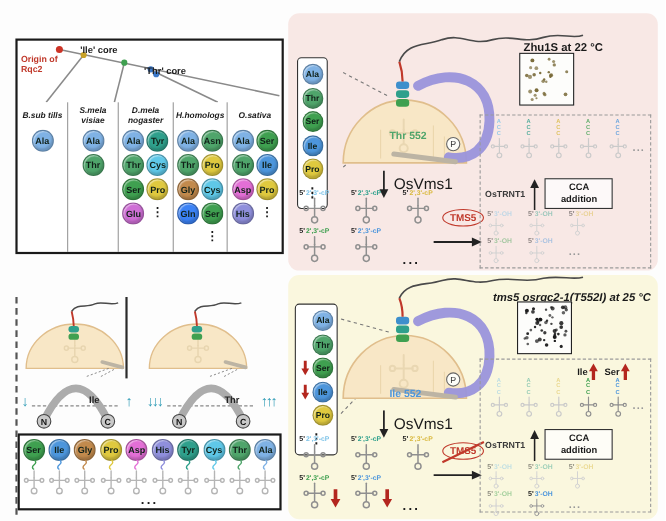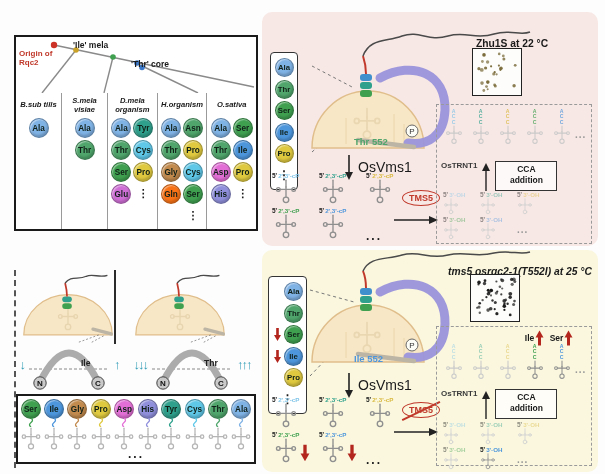--- a/index.html
+++ b/index.html
@@ -54,21 +54,21 @@
   .seedbox{position:absolute;background:#FDFDFB;border:1.6px solid #222;}
   #panel-top .seedbox{left:210px;top:36px;}
   #panel-bottom .seedbox{left:208px;top:24px;}
   .aa-box{position:absolute;background:#fff;border:1.5px solid #333;border-radius:4px;display:flex;flex-direction:column;align-items:center;gap:2.5px;padding:5px 3px;}
   #panel-top .aa-box{left:8px;top:40px;}
   #panel-bottom .aa-box{left:6px;top:26px;}
   .aab-row{display:flex;align-items:center;gap:1px;}
   .rslot{width:11px;display:flex;justify-content:center;}
   .vdots.big{font-size:12px;margin-top:0;}
   .site-label{position:absolute;font-weight:bold;font-size:9.5px;}
-  #panel-top .site-label{left:92px;top:124px;}
+  #panel-top .site-label{left:92px;top:106px;}
   #panel-bottom .site-label{left:92px;top:103px;}
   .vms{position:absolute;display:flex;align-items:flex-start;gap:4px;}
   #panel-top .vms{left:82px;top:143px;}
   #panel-bottom .vms{left:82px;top:123px;}
   .vms-label{font-weight:normal;font-size:14px;margin-top:4px;}
   .trna-main{position:absolute;left:10px;width:160px;}
   #panel-top .trna-main{top:159px;}
   #panel-bottom .trna-main{top:145px;}
   .trow{display:flex;align-items:flex-end;}
   .titem{width:47px;position:relative;display:flex;flex-direction:column;align-items:flex-start;}
@@ -87,21 +87,21 @@
   #panel-bottom .harrow{left:132px;top:177px;}
   .dashed-box{position:absolute;border:1.4px dashed #9a9a9a;box-sizing:border-box;}
   #panel-top .dashed-box{left:174px;top:92px;width:156px;height:140px;}
   #panel-bottom .dashed-box{left:174px;top:76px;width:156px;height:140px;}
   .dtop{display:flex;align-items:flex-end;padding:4px 1px 0 3px;}
   .dti{width:27px;display:flex;flex-direction:column;align-items:center;}
   .dlab{height:13px;display:flex;align-items:center;gap:1px;font-size:8.5px;font-weight:bold;}
   .acc{font-size:5.2px;font-weight:bold;line-height:1.05;text-align:center;}
   .acc span{display:block;}
   .hdots.faintd{color:#999;font-size:10px;letter-spacing:1px;margin-bottom:6px;}
-  .trnt-row{position:absolute;left:4px;display:flex;gap:4px;width:150px;}
+  .trnt-row{position:absolute;left:4px;display:flex;align-items:center;gap:4px;width:150px;}
   #panel-top .trnt-row{top:56px;}
   #panel-bottom .trnt-row{top:62px;}
   .trnt-label{font-size:8px;font-weight:bold;color:#3a3a3a;}
   .cca-box{border:1.5px solid #333;background:rgba(255,255,255,.75);font-weight:bold;font-size:8.5px;text-align:center;padding:2px 5px;line-height:1.25;width:50px;}
   .dbot{position:absolute;left:6px;}
   #panel-top .dbot{top:86px;}
   #panel-bottom .dbot{top:94px;}
   .dbrow{display:flex;align-items:flex-end;}
   .dbitem{width:37px;display:flex;flex-direction:column;align-items:flex-start;}
   .dbitem .tl{height:7px;}
@@ -134,74 +134,74 @@
           <line x1="97" y1="20" x2="88" y2="56"></line>
           <line x1="124" y1="28" x2="182" y2="56"></line>
         </g>
         <circle cx="38" cy="8" r="3.2" fill="#CC3326"></circle>
         <circle cx="60" cy="13" r="2.8" fill="#C9A227"></circle>
         <circle cx="97" cy="20" r="2.8" fill="#3FA050"></circle>
         <circle cx="121" cy="26" r="2.8" fill="#3B78C9"></circle>
         <circle cx="126" cy="30.5" r="2.8" fill="#3B78C9"></circle>
       </svg>
       <div class="tree-origin">Origin of Rqc2</div>
-      <div class="tree-ile">'Ile' mela</div>
+      <div class="tree-ile">'Ile' core</div>
       <div class="tree-thr">'Thr' core</div>
     </div>
     <div class="species-cols" id="species-cols">
         <div class="sp-col">
           <div class="sp-name">B.sub tills</div>
           <div class="sp-row">
             <div class="aa" style="height: 20px; width: 20px; background: rgb(127, 178, 229); font-size: 8.2px;">Ala</div>
           </div>
         </div>
         <div class="sp-col">
           <div class="sp-name">S.mela visiae</div>
           <div class="sp-row">
             <div class="aa" style="height: 20px; width: 20px; background: rgb(127, 178, 229); font-size: 8.2px;">Ala</div>
           </div>
           <div class="sp-row">
             <div class="aa" style="height: 20px; width: 20px; background: rgb(79, 165, 107); font-size: 8.2px;">Thr</div>
           </div>
         </div>
         <div class="sp-col">
-          <div class="sp-name">D.mela organism</div>
+          <div class="sp-name">D.mela nogaster</div>
           <div class="sp-row">
             <div class="aa" style="height: 20px; width: 20px; background: rgb(127, 178, 229); font-size: 8.2px;">Ala</div>
             <div class="aa" style="height: 20px; width: 20px; background: rgb(47, 160, 140); font-size: 8.2px;">Tyr</div>
           </div>
           <div class="sp-row">
             <div class="aa" style="height: 20px; width: 20px; background: rgb(79, 165, 107); font-size: 8.2px;">Thr</div>
             <div class="aa" style="height: 20px; width: 20px; background: rgb(95, 200, 232); font-size: 8.2px;">Cys</div>
           </div>
           <div class="sp-row">
             <div class="aa" style="height: 20px; width: 20px; background: rgb(63, 160, 80); font-size: 8.2px;">Ser</div>
             <div class="aa" style="height: 20px; width: 20px; background: rgb(223, 201, 63); font-size: 8.2px;">Pro</div>
           </div>
           <div class="sp-row">
             <div class="aa" style="height: 20px; width: 20px; background: rgb(207, 111, 214); font-size: 8.2px;">Glu</div>
             <span class="vdots">⋮</span>
           </div>
         </div>
         <div class="sp-col">
-          <div class="sp-name">H.organism</div>
+          <div class="sp-name">H.homologs</div>
           <div class="sp-row">
             <div class="aa" style="height: 20px; width: 20px; background: rgb(127, 178, 229); font-size: 8.2px;">Ala</div>
             <div class="aa" style="height: 20px; width: 20px; background: rgb(79, 165, 107); font-size: 8.2px;">Asn</div>
           </div>
           <div class="sp-row">
             <div class="aa" style="height: 20px; width: 20px; background: rgb(79, 165, 107); font-size: 8.2px;">Thr</div>
             <div class="aa" style="height: 20px; width: 20px; background: rgb(223, 201, 63); font-size: 8.2px;">Pro</div>
           </div>
           <div class="sp-row">
             <div class="aa" style="height: 20px; width: 20px; background: rgb(194, 138, 77); font-size: 8.2px;">Gly</div>
             <div class="aa" style="height: 20px; width: 20px; background: rgb(95, 200, 232); font-size: 8.2px;">Cys</div>
           </div>
           <div class="sp-row">
-            <div class="aa" style="height: 20px; width: 20px; background: #f97316; font-size: 8.2px;">Gln</div>
+            <div class="aa" style="height: 20px; width: 20px; background: #3b82f6; font-size: 8.2px;">Gln</div>
             <div class="aa" style="height: 20px; width: 20px; background: rgb(63, 160, 80); font-size: 8.2px;">Ser</div>
           </div>
           <div class="sp-row">
             <span class="spacer"></span>
             <span class="vdots">⋮</span>
           </div>
         </div>
         <div class="sp-col">
           <div class="sp-name">O.sativa</div>
           <div class="sp-row">

